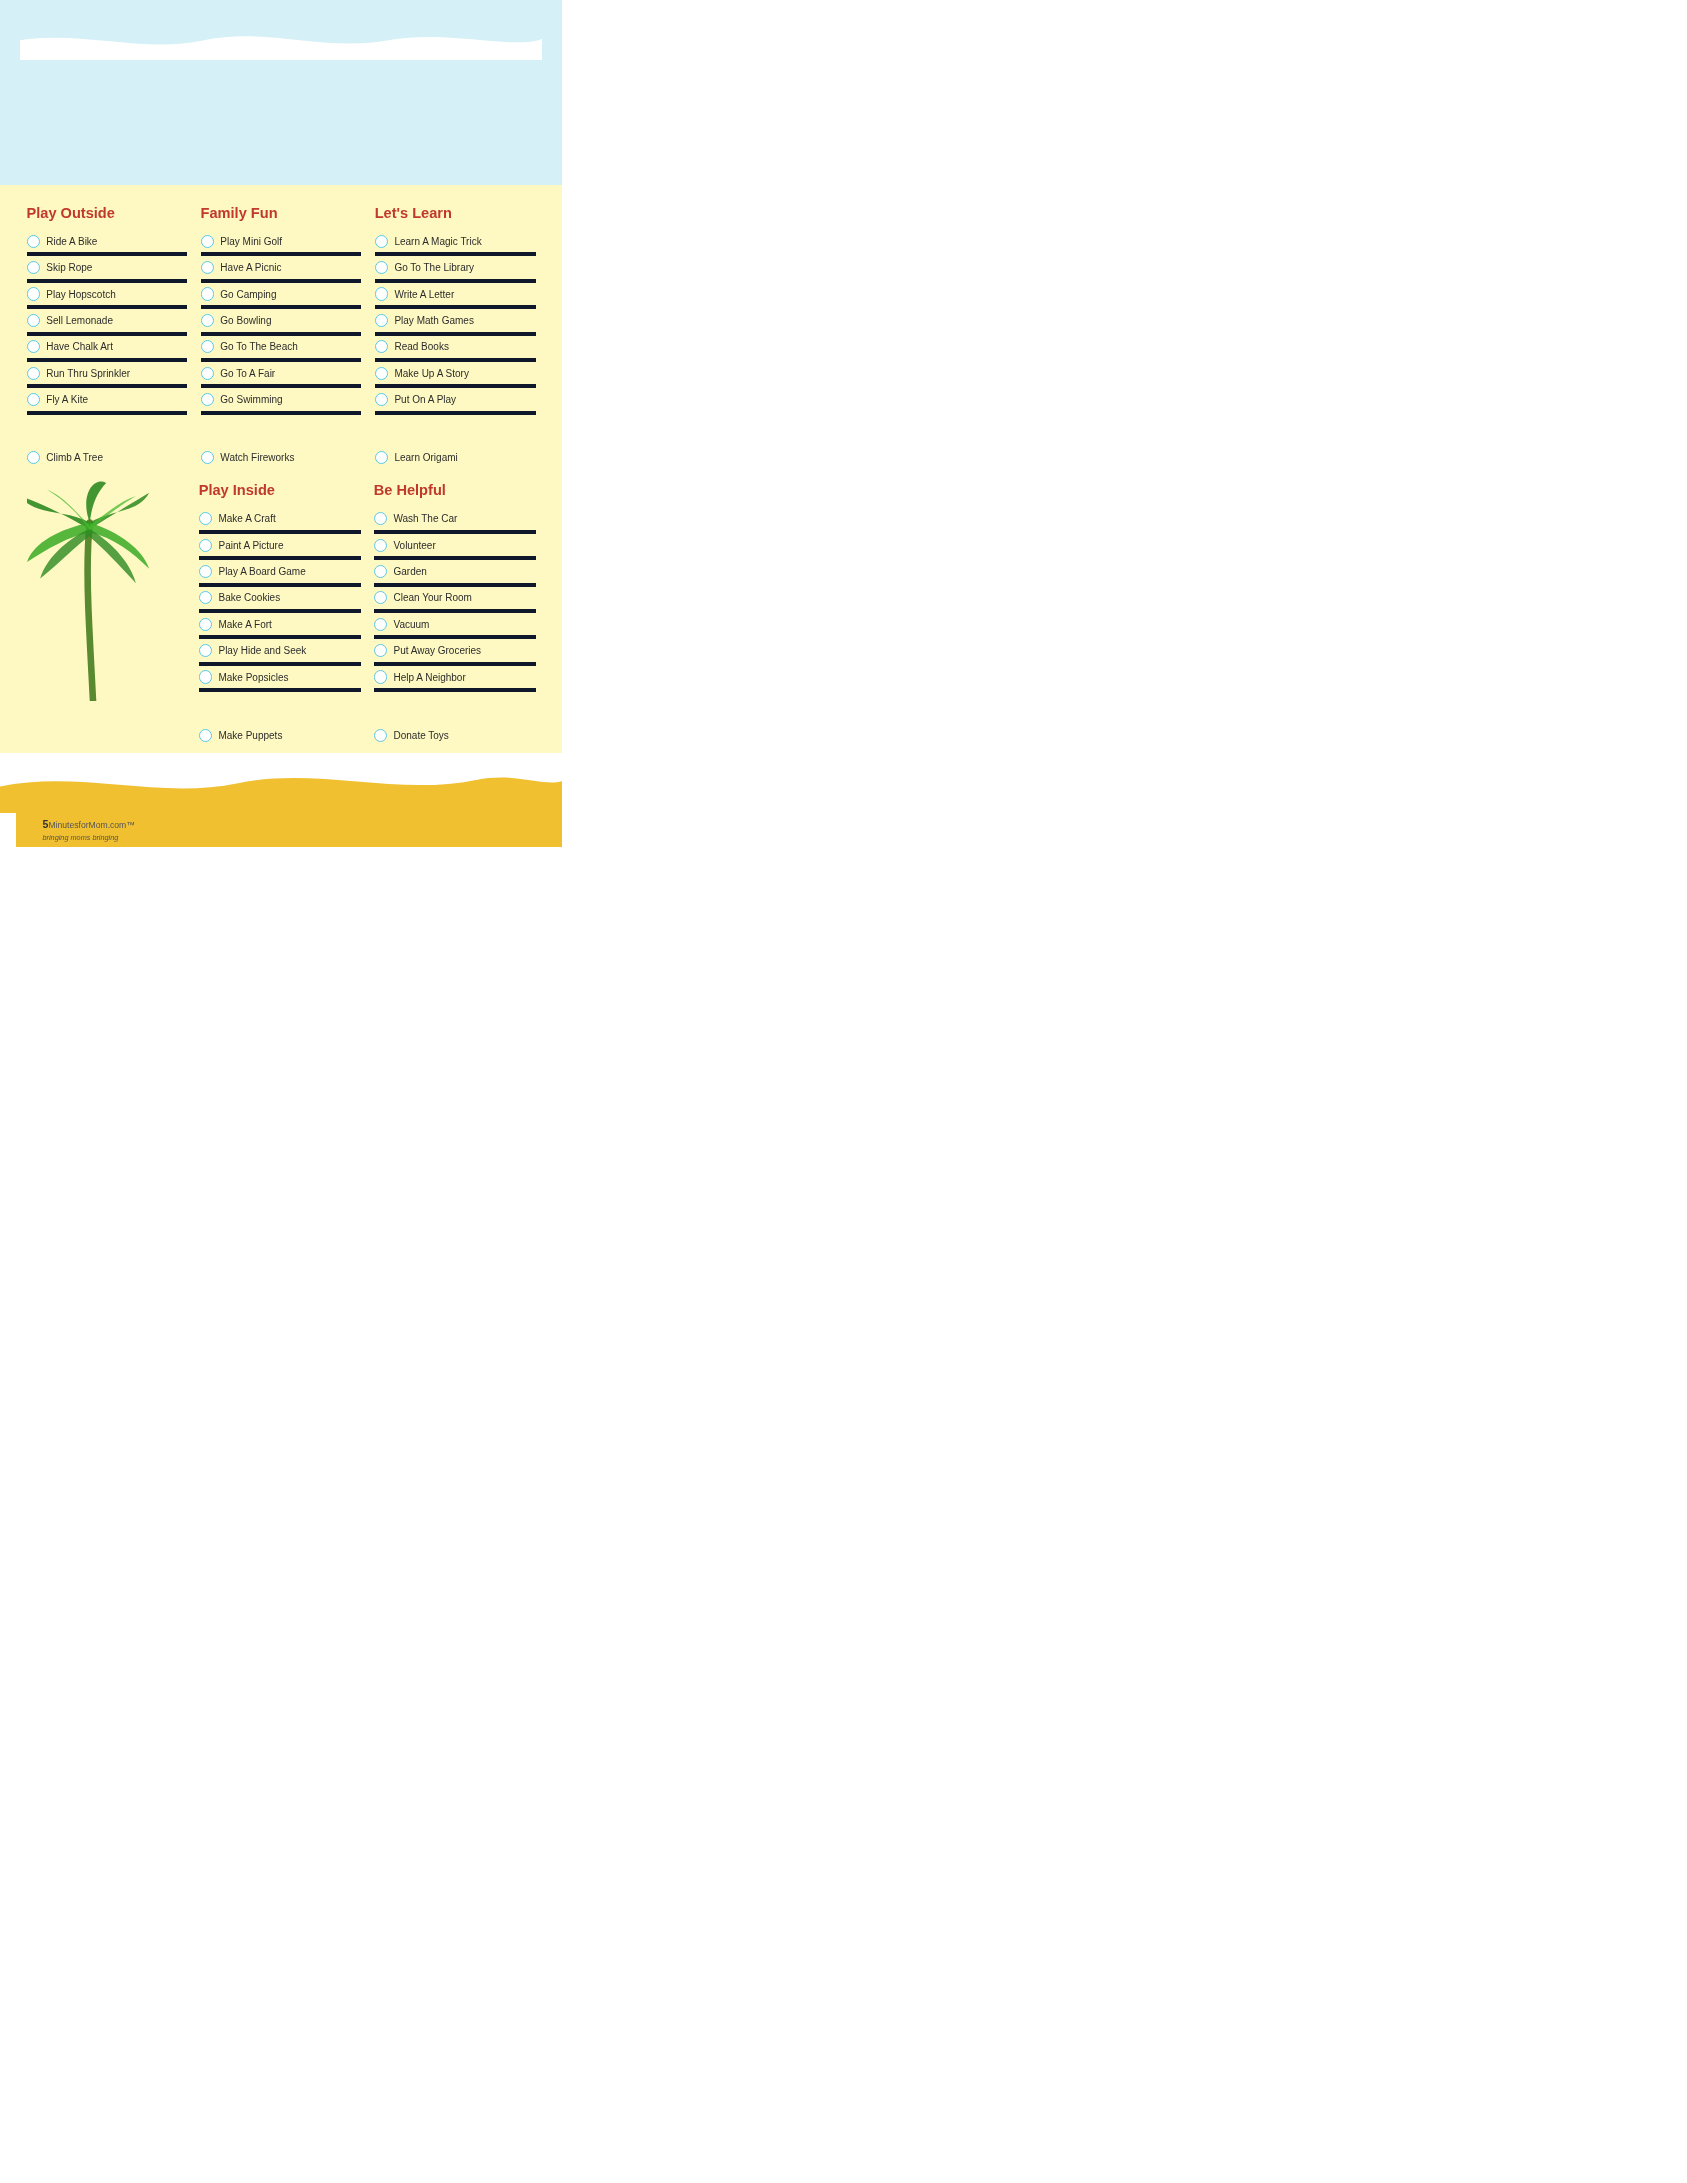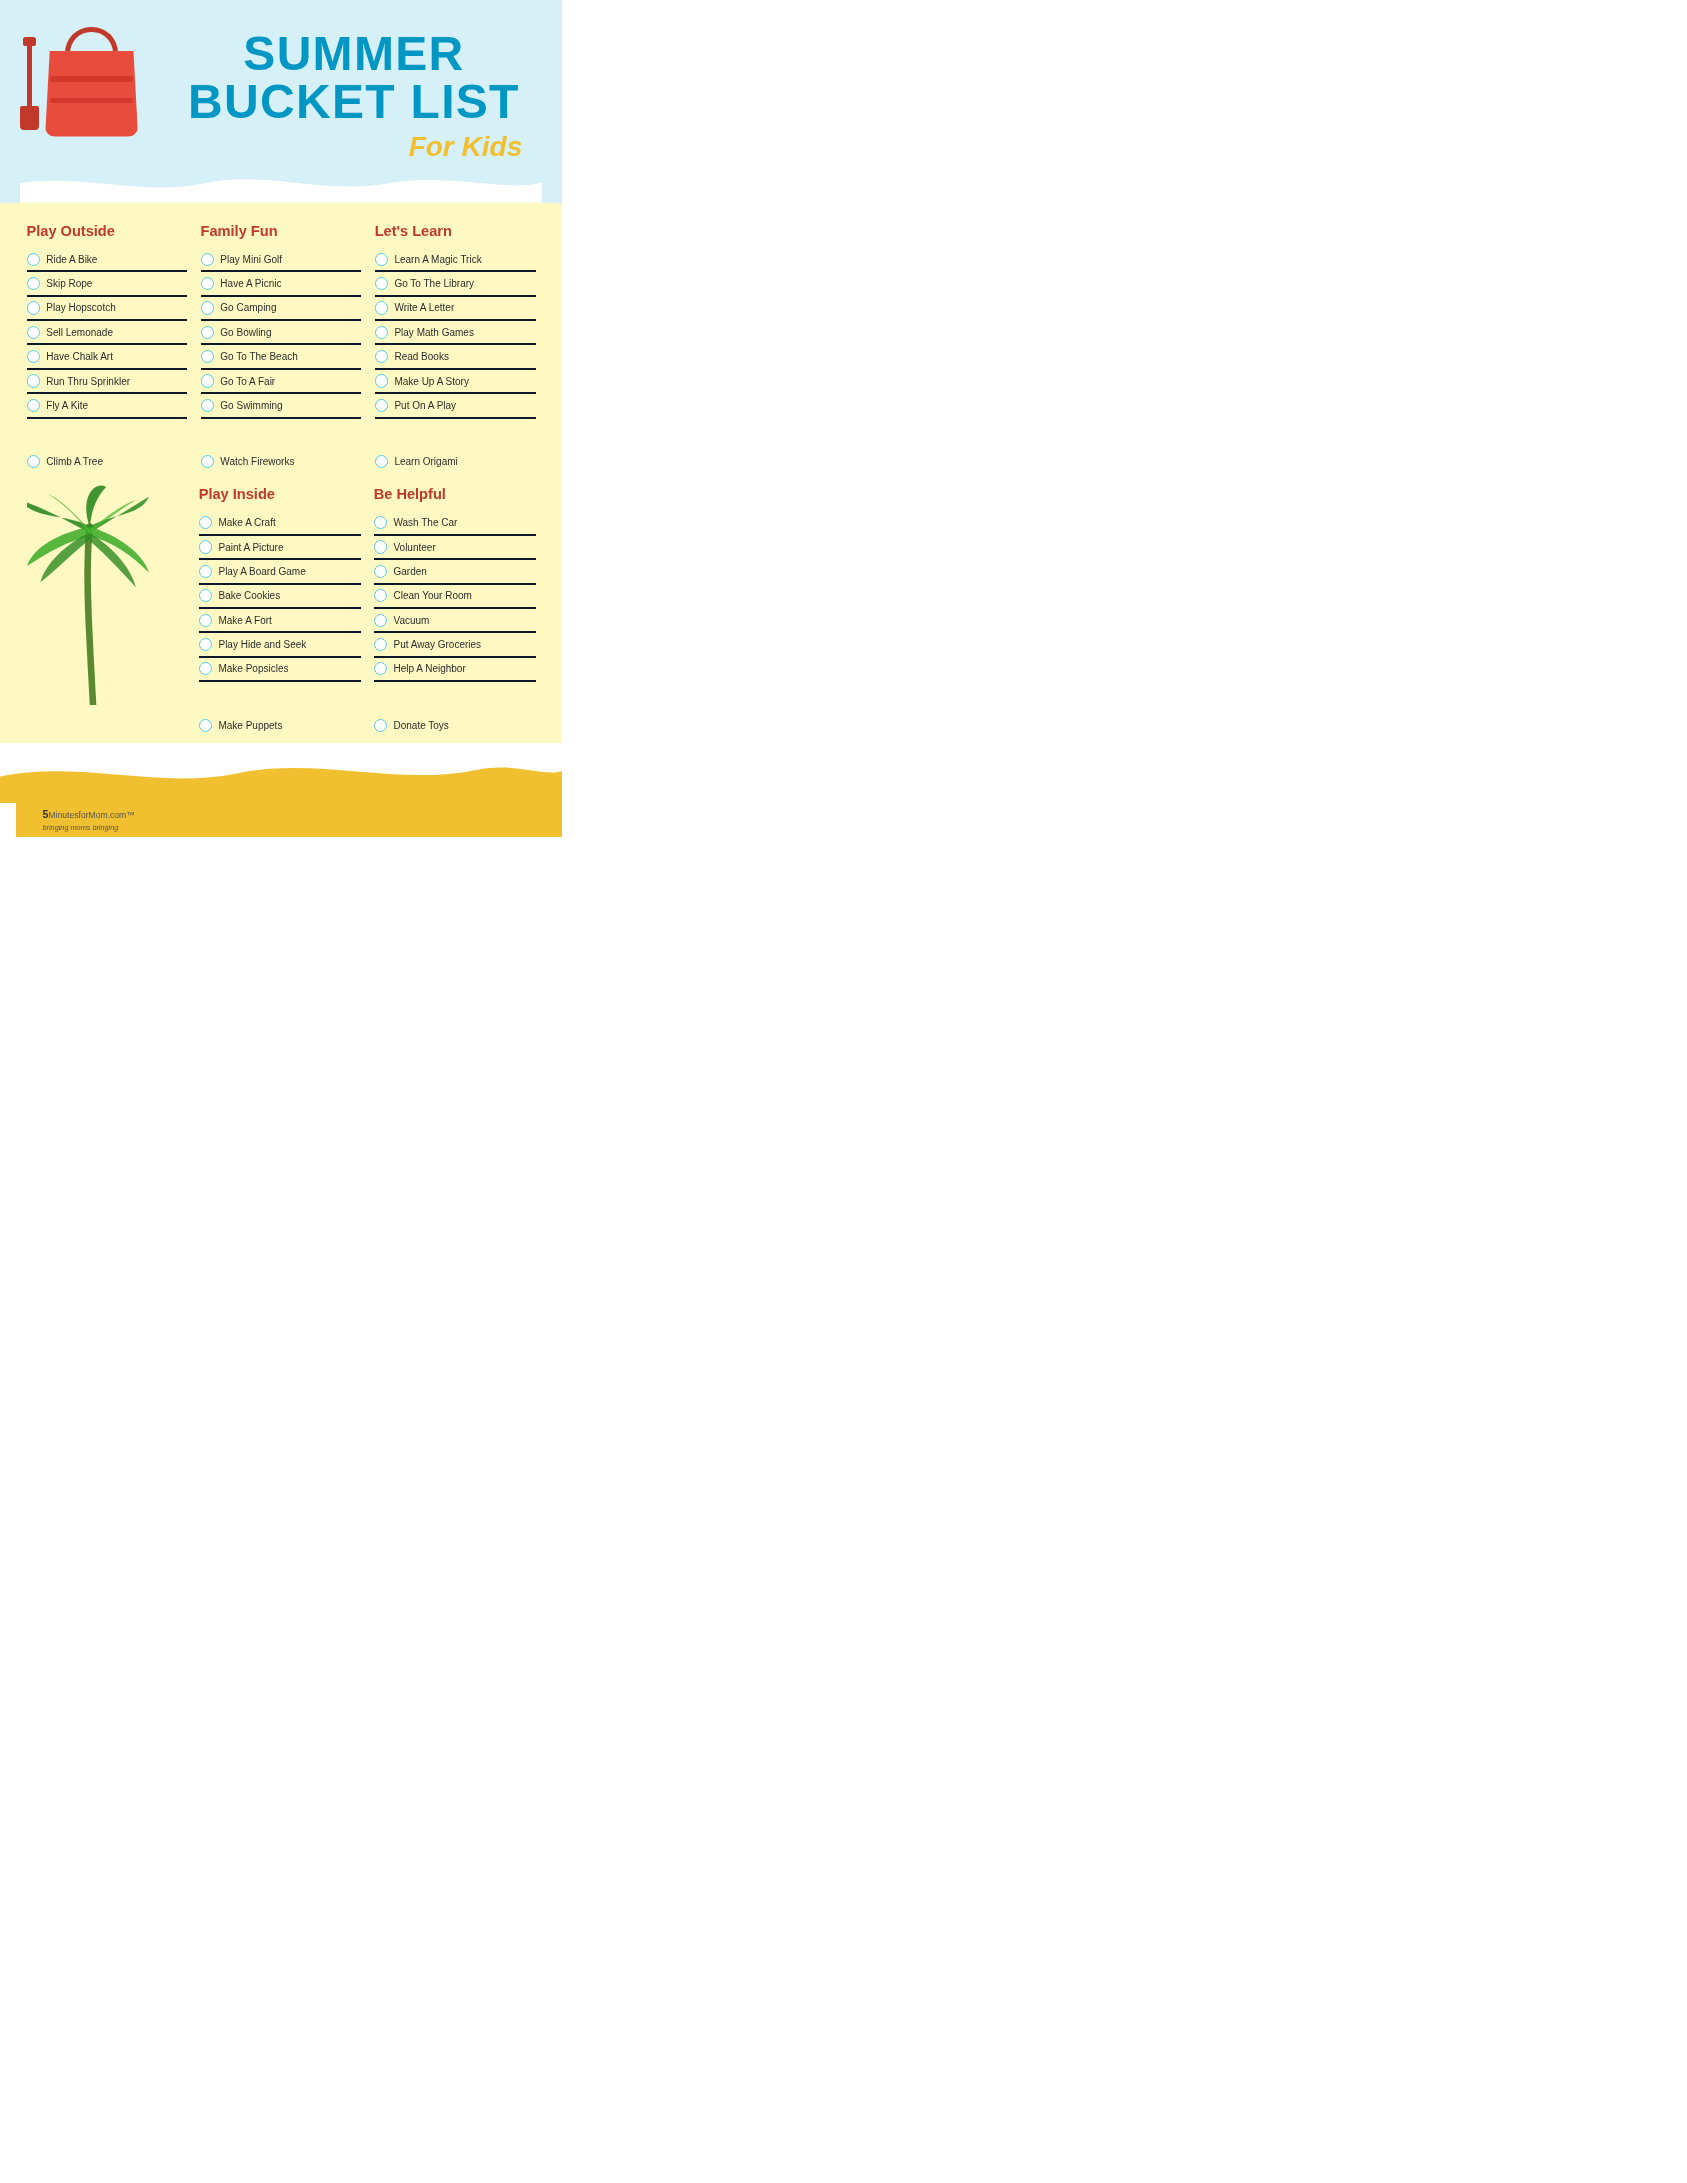--- a/index.html
+++ b/index.html
@@ -173,21 +173,21 @@
 
     
     .checklist {
       list-style: none;
     }
     .checklist li {
       display: flex;
       align-items: center;
       gap: 6.6px;
       padding: 4.6px 0;
-      border-bottom: 2px solid #0f172a;
+      border-bottom: 4px solid #0f172a;
       font-size: 10px;
       color: #2c2c2c;
     }
     .checklist li:last-child {
       border-bottom: none;
       margin-top: 32px;
     }
     .circle-checkbox {
       width: 13.2px;
       height: 13.2px;
@@ -244,45 +244,20 @@
     .footer-tagline {
       font-size: 7.3px;
       color: #555;
       font-style: italic;
     }
   </style>
 </head>
 <body>
 
 <div class="header">
-  <div class="header-content">
-
-    <div class="bucket-illustration">
-
-      <div class="shovel">
-        <div class="shovel-handle-top"></div>
-        <div class="shovel-handle"></div>
-        <div class="shovel-blade"></div>
-      </div>
-
-      <div class="bucket-container">
-        <div class="bucket-handle"></div>
-        <div class="bucket-body">
-          <div class="bucket-stripe"></div>
-          <div class="bucket-stripe2"></div>
-        </div>
-      </div>
-    </div>
-
-    <div class="title-area">
-      <div class="title-summer">SUMMER</div>
-      <div class="title-bucket-list">BUCKET LIST</div>
-      <div class="title-for-kids">For Kids</div>
-    </div>
-  </div>
 
   <div class="wave-top">
     <svg viewBox="0 0 850 50" preserveAspectRatio="none">
       <path d="M0,20 C100,5 200,40 300,20 C400,0 500,38 600,20 C700,4 800,35 850,18 L850,50 L0,50 Z" fill="#ffffff"></path>
     </svg>
   </div>
 </div>
 
 <div class="main-content">
 

